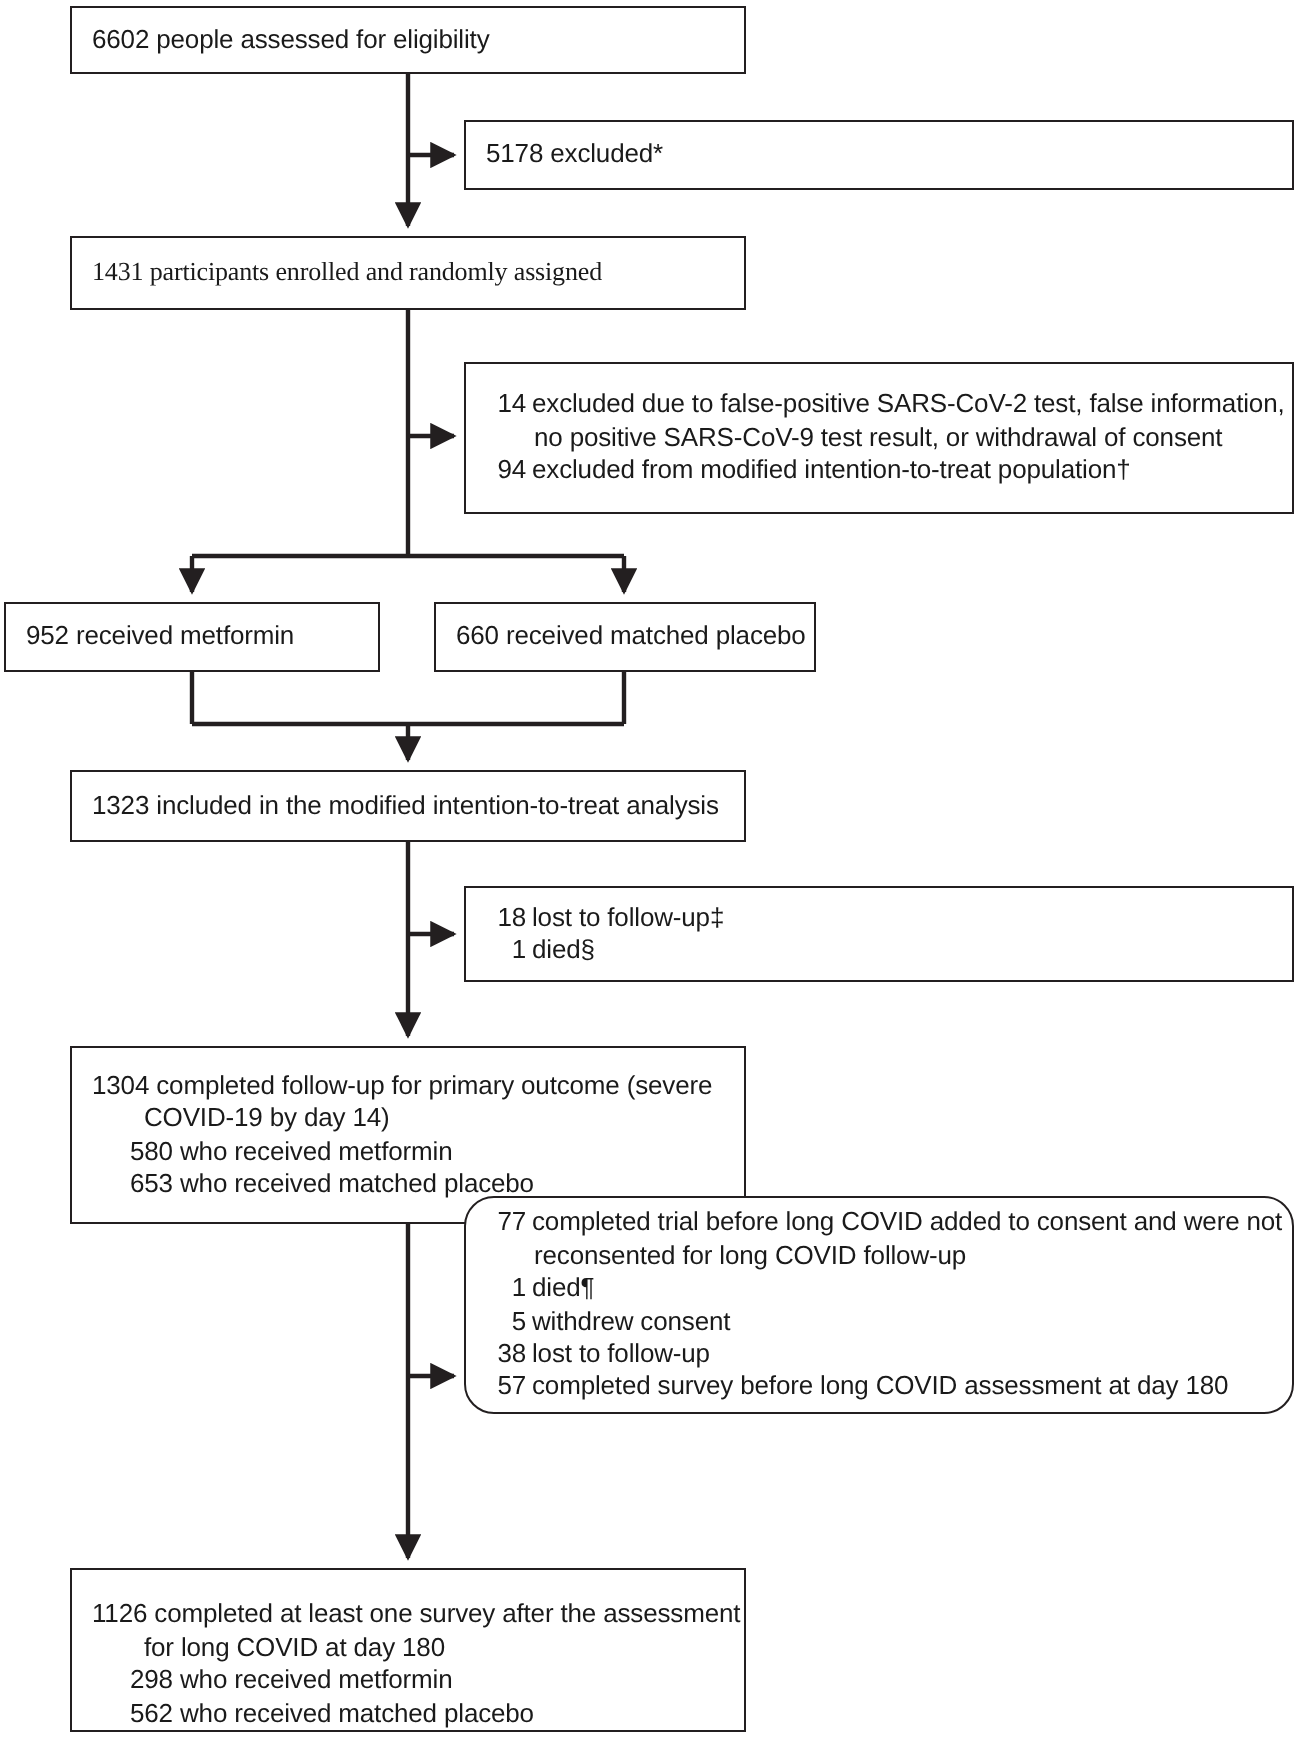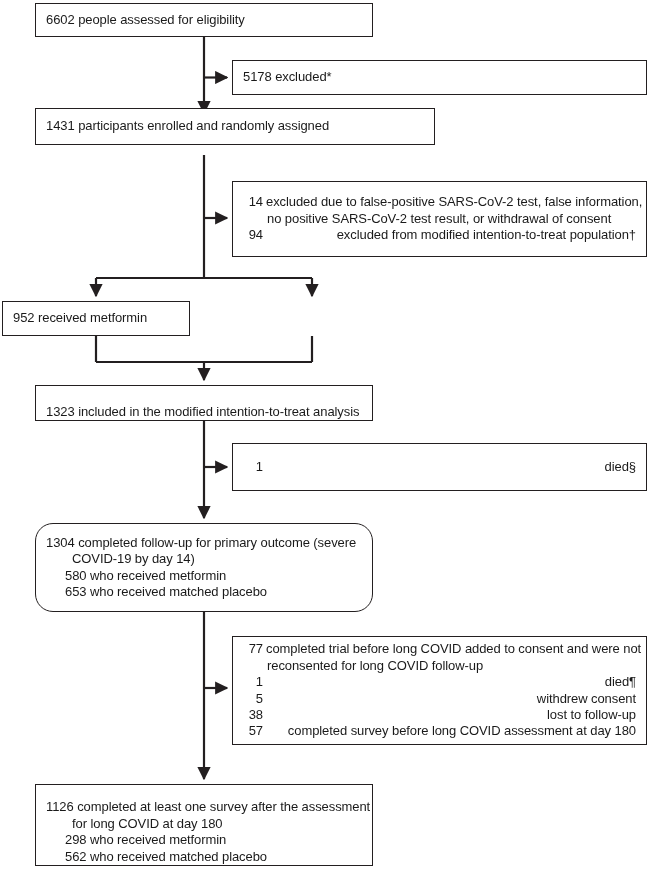--- a/index.html
+++ b/index.html
@@ -51,46 +51,45 @@
     padding-left: 26px;
   }
   .line.indent-sub {
     padding-left: 19px;
   }
   
   .numrow {
     display: flex;
     flex-direction: row;
     white-space: pre;
-    justify-content: space-between;
   }
   .numrow .num {
     display: inline-block;
     width: 20px;
     text-align: right;
     flex: 0 0 auto;
   }
   .numrow .txt {
     padding-left: 3px;
   }
   .wrapline {
     padding-left: 24px;
   }
 
   
   #node-assessed      { left: 35px;  top: 3px;   width: 338px; height: 34px; }
   #node-excluded1     { left: 232px; top: 60px;  width: 415px; height: 35px; justify-content: center; }
-  #node-enrolled      { left: 35px;  top: 108px; width: 400px; height: 37px; }
+  #node-enrolled      { left: 35px;  top: 118px; width: 338px; height: 37px; font-family: Liberation Serif, serif; }
   #node-excluded2     { left: 232px; top: 181px; width: 415px; height: 76px; }
   #node-metformin     { left: 2px;   top: 301px; width: 188px; height: 35px; }
   #node-placebo       { left: 217px; top: 301px; width: 191px; height: 35px; }
-  #node-mitt          { left: 35px;  top: 385px; width: 338px; height: 36px; justify-content: flex-end; }
+  #node-mitt          { left: 35px;  top: 385px; width: 338px; height: 36px; }
   #node-lost1         { left: 232px; top: 443px; width: 415px; height: 48px; }
-  #node-completed     { left: 35px;  top: 523px; width: 338px; height: 89px; border-radius: 18px; }
-  #node-longcovid-out { left: 232px; top: 636px; width: 415px; height: 109px; }
+  #node-completed     { left: 35px;  top: 523px; width: 338px; height: 89px; }
+  #node-longcovid-out { left: 232px; top: 598px; width: 415px; height: 109px; border-radius: 15px; }
   #node-final         { left: 35px;  top: 784px; width: 338px; height: 82px; justify-content: flex-end; }
 </style>
 </head>
 <body>
 
 <div id="diagram">
 
   <svg id="connectors" viewBox="0 0 649 870" width="649" height="870" aria-hidden="true">
     <defs>
       <marker id="arrow" viewBox="0 0 10 10" refX="9" refY="5" markerWidth="6" markerHeight="6" orient="auto-start-reverse">
@@ -139,43 +138,52 @@
       <span class="line">1431 participants enrolled and randomly assigned</span>
     </div>
   </div>
 
   <div class="node" id="node-excluded2">
     <div class="lines">
       <div class="numrow">
         <span class="num">14</span>
         <span class="txt">excluded due to false-positive SARS-CoV-2 test, false information,</span>
       </div>
-      <span class="line wrapline">no positive SARS-CoV-2 test result, or withdrawal of consent</span>
+      <span class="line wrapline">no positive SARS-CoV-9 test result, or withdrawal of consent</span>
       <div class="numrow">
         <span class="num">94</span>
         <span class="txt">excluded from modified intention-to-treat population†</span>
       </div>
     </div>
   </div>
 
   <div class="node" id="node-metformin">
     <div class="lines">
       <span class="line">952 received metformin</span>
     </div>
   </div>
 
+  <div class="node" id="node-placebo">
+    <div class="lines">
+      <span class="line">660 received matched placebo</span>
+    </div>
+  </div>
 
   <div class="node" id="node-mitt">
     <div class="lines">
       <span class="line">1323 included in the modified intention-to-treat analysis</span>
     </div>
   </div>
 
   <div class="node" id="node-lost1">
     <div class="lines">
+      <div class="numrow">
+        <span class="num">18</span>
+        <span class="txt">lost to follow-up‡</span>
+      </div>
       <div class="numrow">
         <span class="num">1</span>
         <span class="txt">died§</span>
       </div>
     </div>
   </div>
 
   <div class="node" id="node-completed">
     <div class="lines">
       <span class="line">1304 completed follow-up for primary outcome (severe</span>

